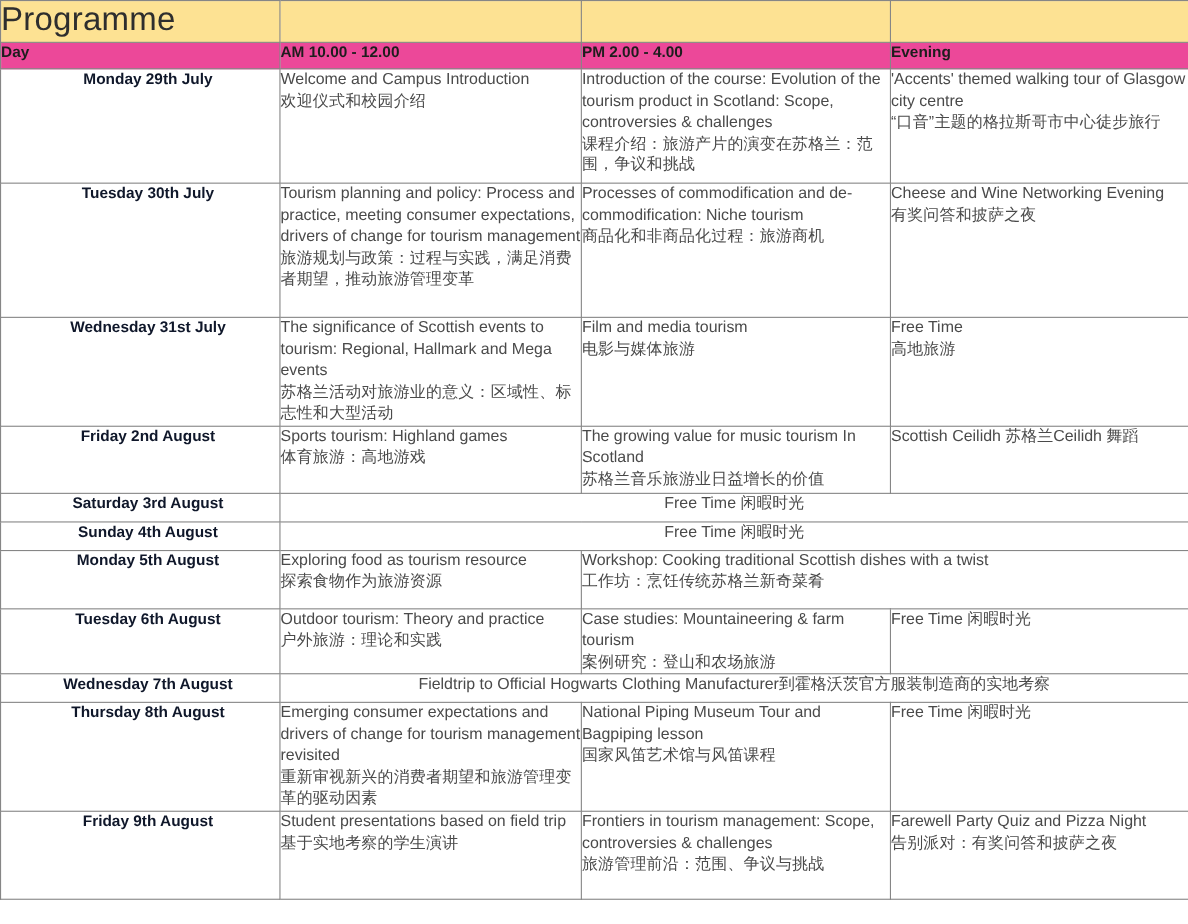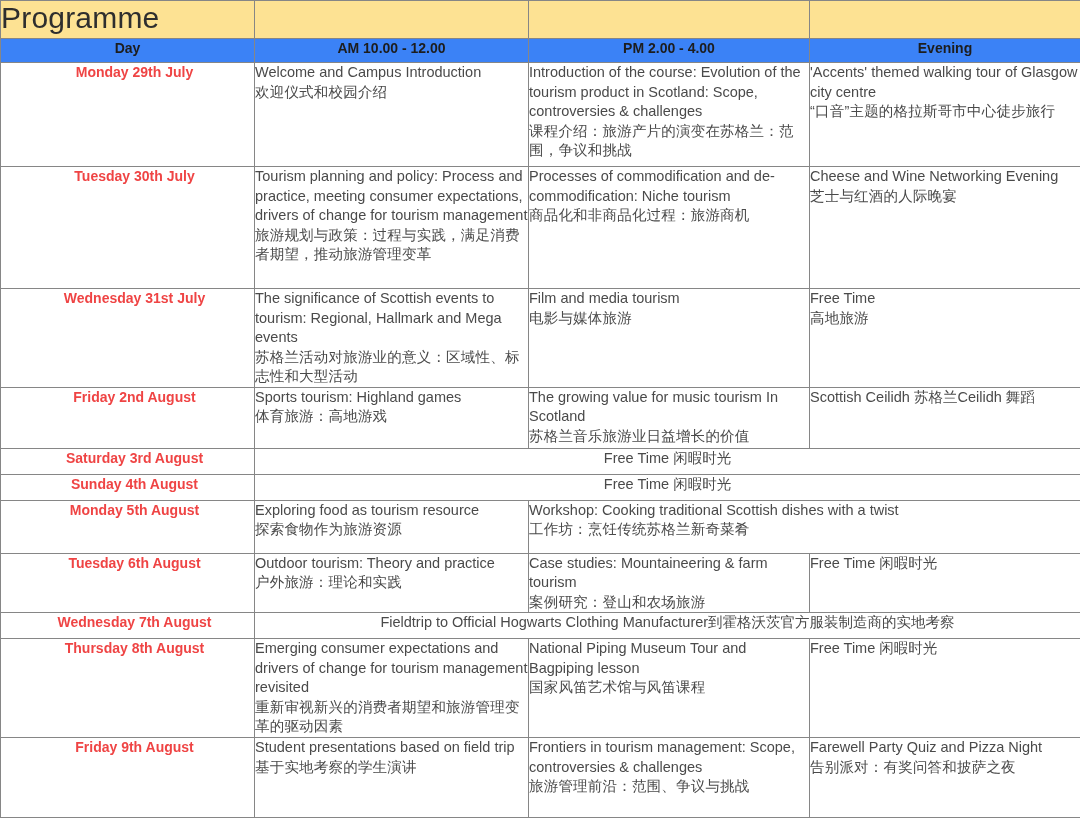--- a/index.html
+++ b/index.html
@@ -50,39 +50,38 @@
     color: #2e2e2e;
     line-height: 34px;
     letter-spacing: 0.2px;
     white-space: nowrap;
   }
 
   
   .head-row td {
     height: 24px;
     vertical-align: middle;
-    text-align: center;
-    background: #3b82f6;
+    background: #ec4899;
     border-bottom: 2px solid #8d8d8d;
   }
   .head-text {
     font-size: 14px;
     font-weight: bold;
     color: #1d1d1d;
   }
 
   
   .day-cell {
     text-align: center;
     padding: 7px 4px 4px 4px;
   }
   .day-text {
     font-size: 14px;
     font-weight: bold;
-    color: #ef4444;
+    color: #0f172a;
     line-height: 17px;
     margin-left: 14px;
   }
 
   
   .content-cell {
     padding: 6px 5px 5px 6px;
     margin-left: 12px;
   }
   .content-cell .en,
@@ -181,21 +180,21 @@
       <td class="content-cell">
         <span class="en">Tourism planning and policy: Process and practice, meeting consumer expectations, drivers of change for tourism management</span>
         <span class="zh">旅游规划与政策：过程与实践，满足消费者期望，推动旅游管理变革</span>
       </td>
       <td class="content-cell">
         <span class="en">Processes of commodification and de-commodification: Niche tourism</span>
         <span class="zh">商品化和非商品化过程：旅游商机</span>
       </td>
       <td class="content-cell">
         <span class="en">Cheese and Wine Networking Evening</span>
-        <span class="zh">芝士与红酒的人际晚宴</span>
+        <span class="zh">有奖问答和披萨之夜</span>
       </td>
     </tr>
 
     <tr class="r-wed31">
       <td class="day-cell">
         <span class="day-text">Wednesday 31st July</span>
       </td>
       <td class="content-cell">
         <span class="en">The significance of Scottish events to tourism: Regional, Hallmark and Mega events</span>
         <span class="zh">苏格兰活动对旅游业的意义：区域性、标志性和大型活动</span>

